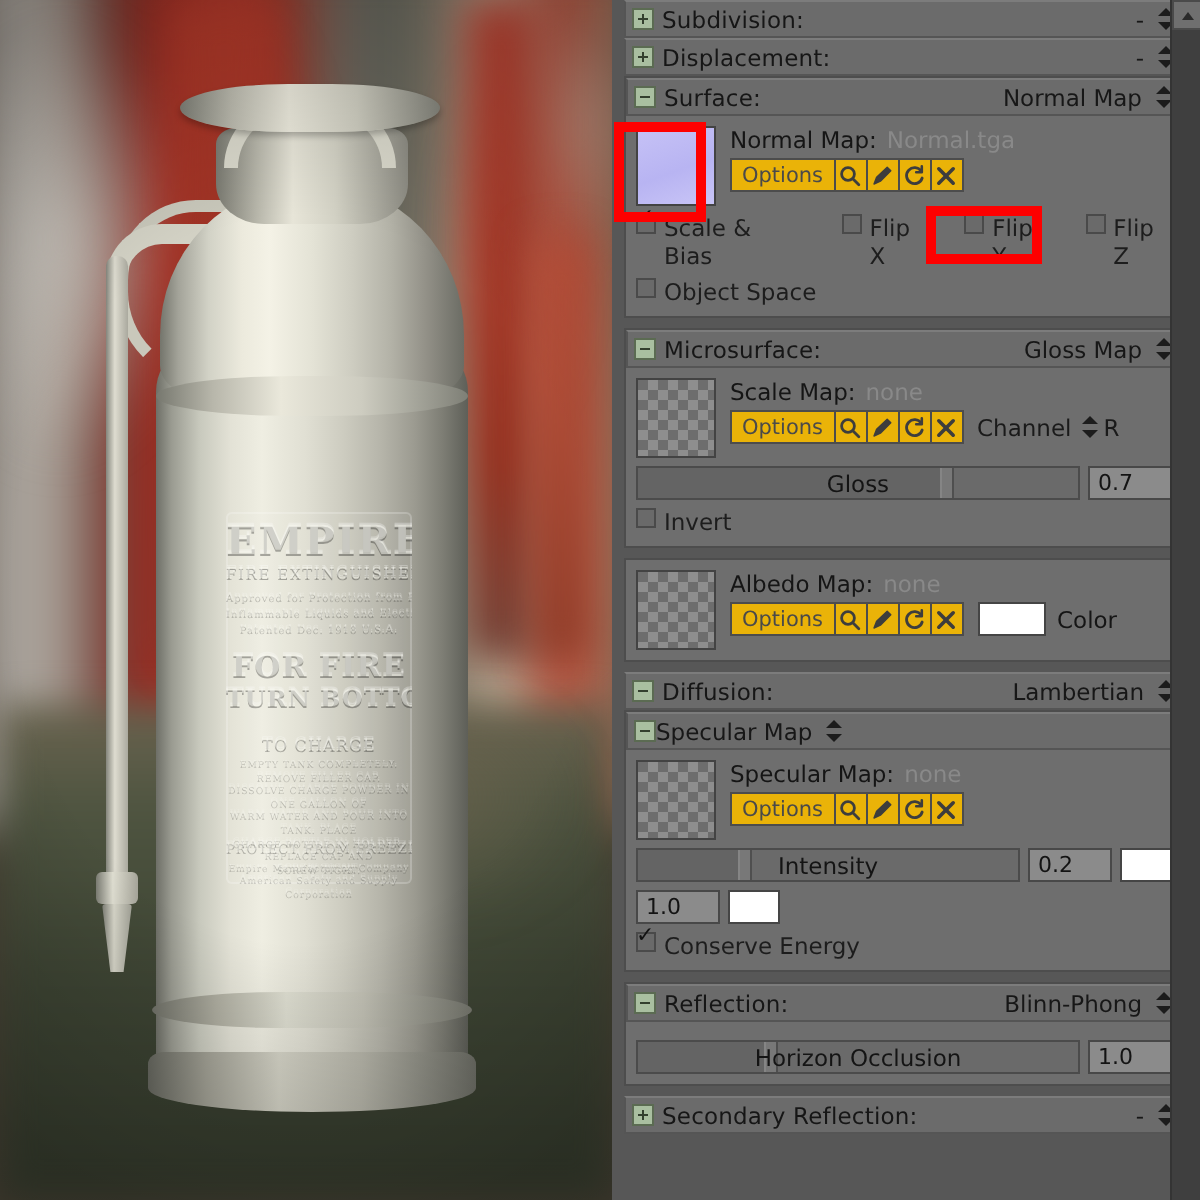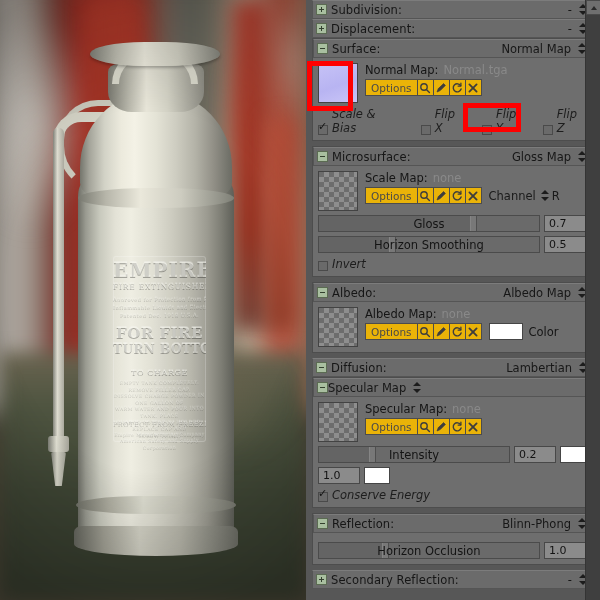--- a/index.html
+++ b/index.html
@@ -242,21 +242,21 @@
     display: flex; align-items: center; justify-content: center;
     color: #3f3f3f; font-size: 10.5px;
     margin-right: -1px;
   }
   .obtn.opt { padding: 0 5px; color: #4a4a4a; }
   .obtn svg { display: block; }
   .chan { margin-left: 8px; display: flex; align-items: center; color: #1a1a1a; }
   .chan .spin { margin: 0 3px 0 4px; }
 
   .chkrow { display: flex; align-items: center; margin-top: 4px; }
-  .chk { display: flex; align-items: flex-end; margin-right: 4px; position: relative; font-style: italic; }
+  .chk { display: flex; align-items: flex-start; margin-right: 4px; position: relative; }
   .box {
     width: 10px; height: 10px; flex: none;
     border: 1px solid #4a4a4a; background: #6a6a6a;
     margin-right: 4px; position: relative;
   }
   .box.on::after {
     content: "✓"; position: absolute; left: -1px; top: -5px;
     font-size: 11px; color: #121212; line-height: 11px;
   }
 
@@ -441,20 +441,26 @@
             </label>
             <label class="chk" style="margin-right: 18px;">
               <span class="box"></span>
               <span>Flip Y</span>
             </label>
             <label class="chk" style="margin-right: 0px;">
               <span class="box"></span>
               <span>Flip Z</span>
             </label>
           </div>
+          <div class="chkrow">
+            <label class="chk">
+              <span class="box"></span>
+              <span>Object Space</span>
+            </label>
+          </div>
         </div>
       </div>
       <div class="group">
         <div class="ghead">
           <div class="toggle"></div>
           <div class="gtitle">Microsurface:</div>
           <div class="gval">Gloss Map</div>
           <div class="spin"></div>
         </div>
         <div class="gbody">
@@ -507,43 +513,29 @@
             </div>
           </div>
           <div class="sliderow">
             <div class="slider">
               <div class="fill" style="width: 70%;"></div>
               <div class="knob" style="left: calc(70% - 3px);"></div>
               <span>Gloss</span>
             </div>
             <div class="numfield">0.7</div>
           </div>
-          <div class="sliderow">
-            <div class="slider">
-              <div class="fill" style="width: 33%;"></div>
-              <div class="knob" style="left: calc(33% - 3px);"></div>
-              <span>Horizon Smoothing</span>
-            </div>
-            <div class="numfield">0.5</div>
-          </div>
           <div class="chkrow">
             <label class="chk">
               <span class="box"></span>
               <span>Invert</span>
             </label>
           </div>
         </div>
       </div>
       <div class="group">
-        <div class="ghead">
-          <div class="toggle"></div>
-          <div class="gtitle">Albedo:</div>
-          <div class="gval">Albedo Map</div>
-          <div class="spin"></div>
-        </div>
         <div class="gbody">
           <div class="maprow">
             <div class="thumb"></div>
             <div class="mapinfo">
               <div class="mapname">
                 <b>Albedo Map:</b>
                 <span class="fn">none</span>
               </div>
               <div class="btnrow">
                 <div class="obtn opt">Options</div>

